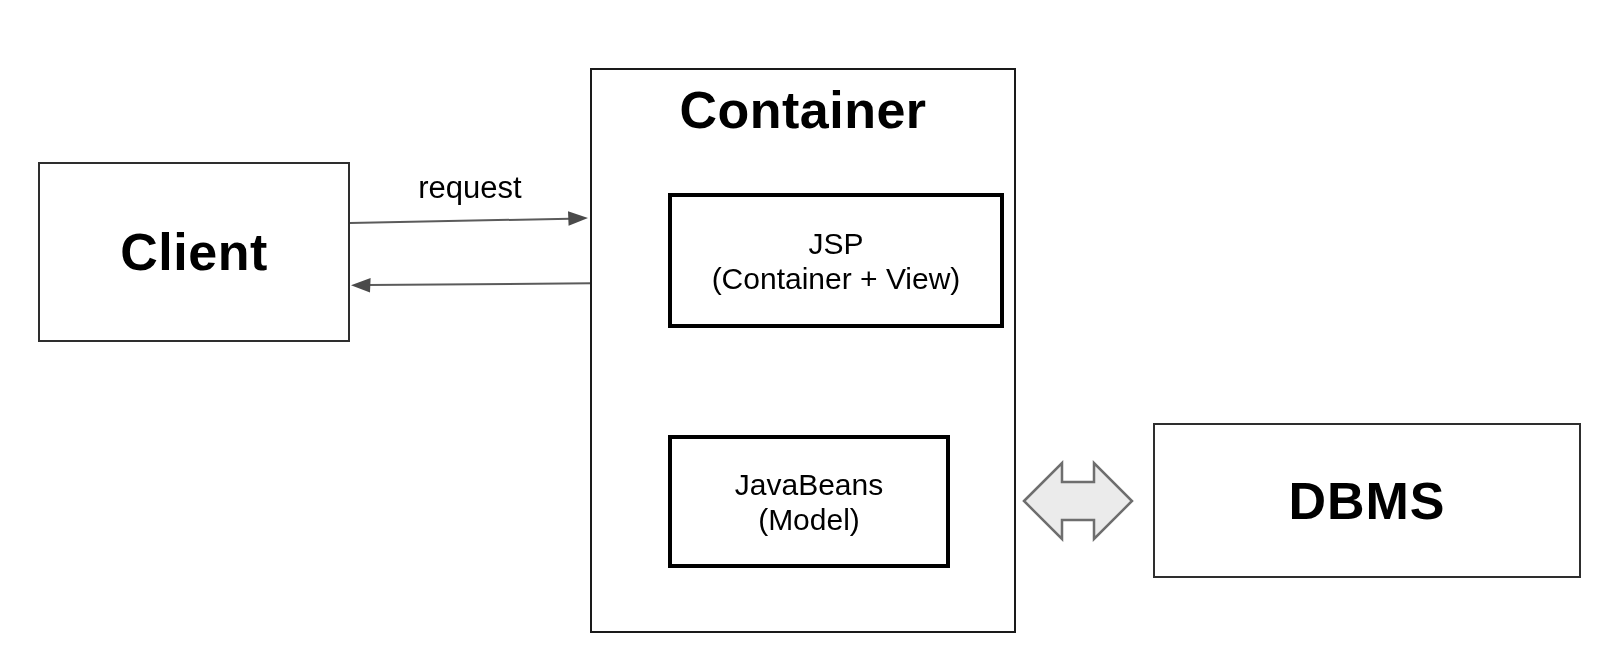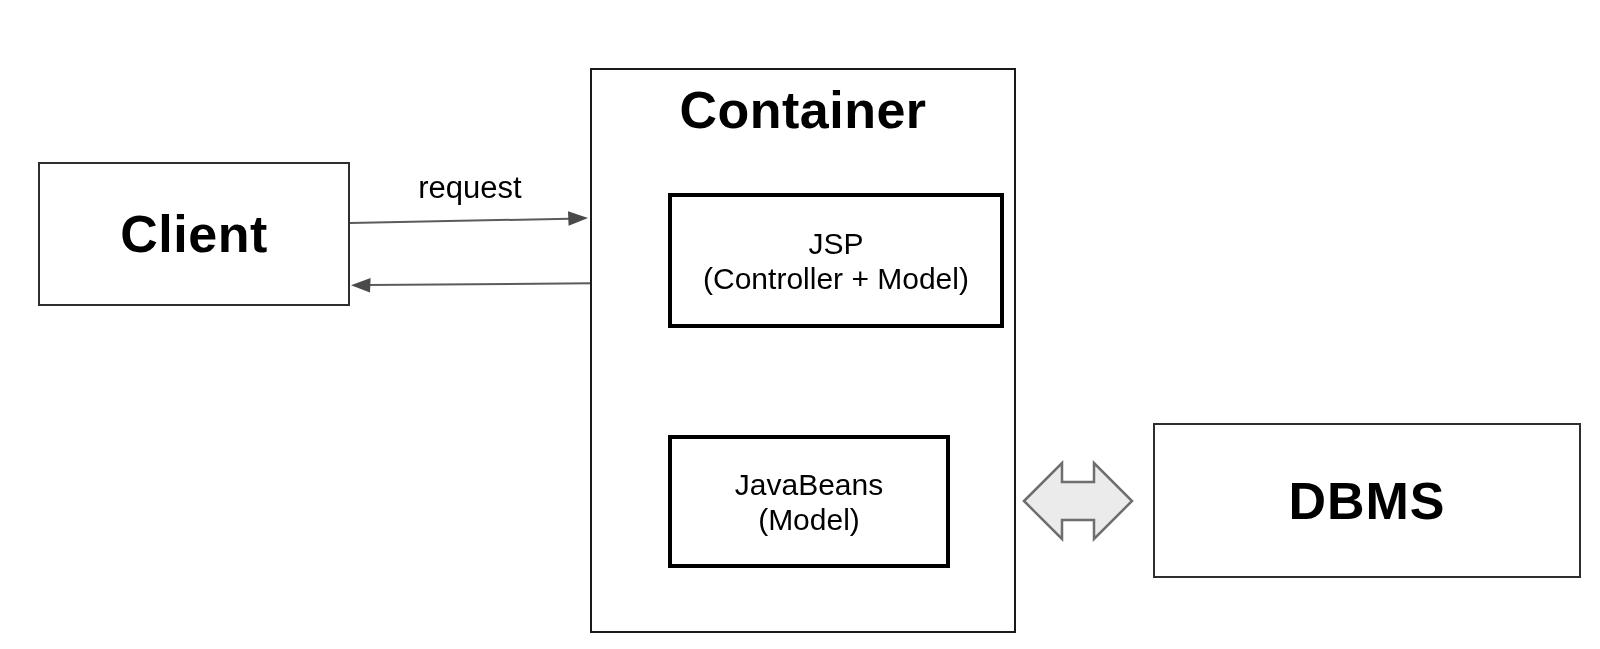--- a/index.html
+++ b/index.html
@@ -49,21 +49,21 @@
   .box {
     position: absolute;
     background: var(--background);
     display: flex;
     align-items: center;
     justify-content: center;
     text-align: center;
   }
   .client-box {
     left: 38px; top: 162px;
-    width: 312px; height: 144px;
+    width: 312px; height: 180px;
     border: 2px solid var(--box-border-outer);
     font-size: 52px;
     font-weight: bold;
     letter-spacing: 0.5px;
   }
   .container-box {
     left: 590px; top: 68px;
     width: 426px; height: 565px;
     border: 2px solid var(--box-border-container);
     display: block;
@@ -131,21 +131,21 @@
   <div class="box client-box">
     <span>Client</span>
   </div>
 
   <div class="box container-box">
     <div class="container-title">Container</div>
   </div>
 
   <div class="box inner-box jsp-box">
     <div>JSP</div>
-    <div>(Controller + Model)</div>
+    <div>(Container + View)</div>
   </div>
 
   <div class="box inner-box javabeans-box">
     <div>JavaBeans</div>
     <div>(Model)</div>
   </div>
 
   <div class="box dbms-box">
     <span>DBMS</span>
   </div>

